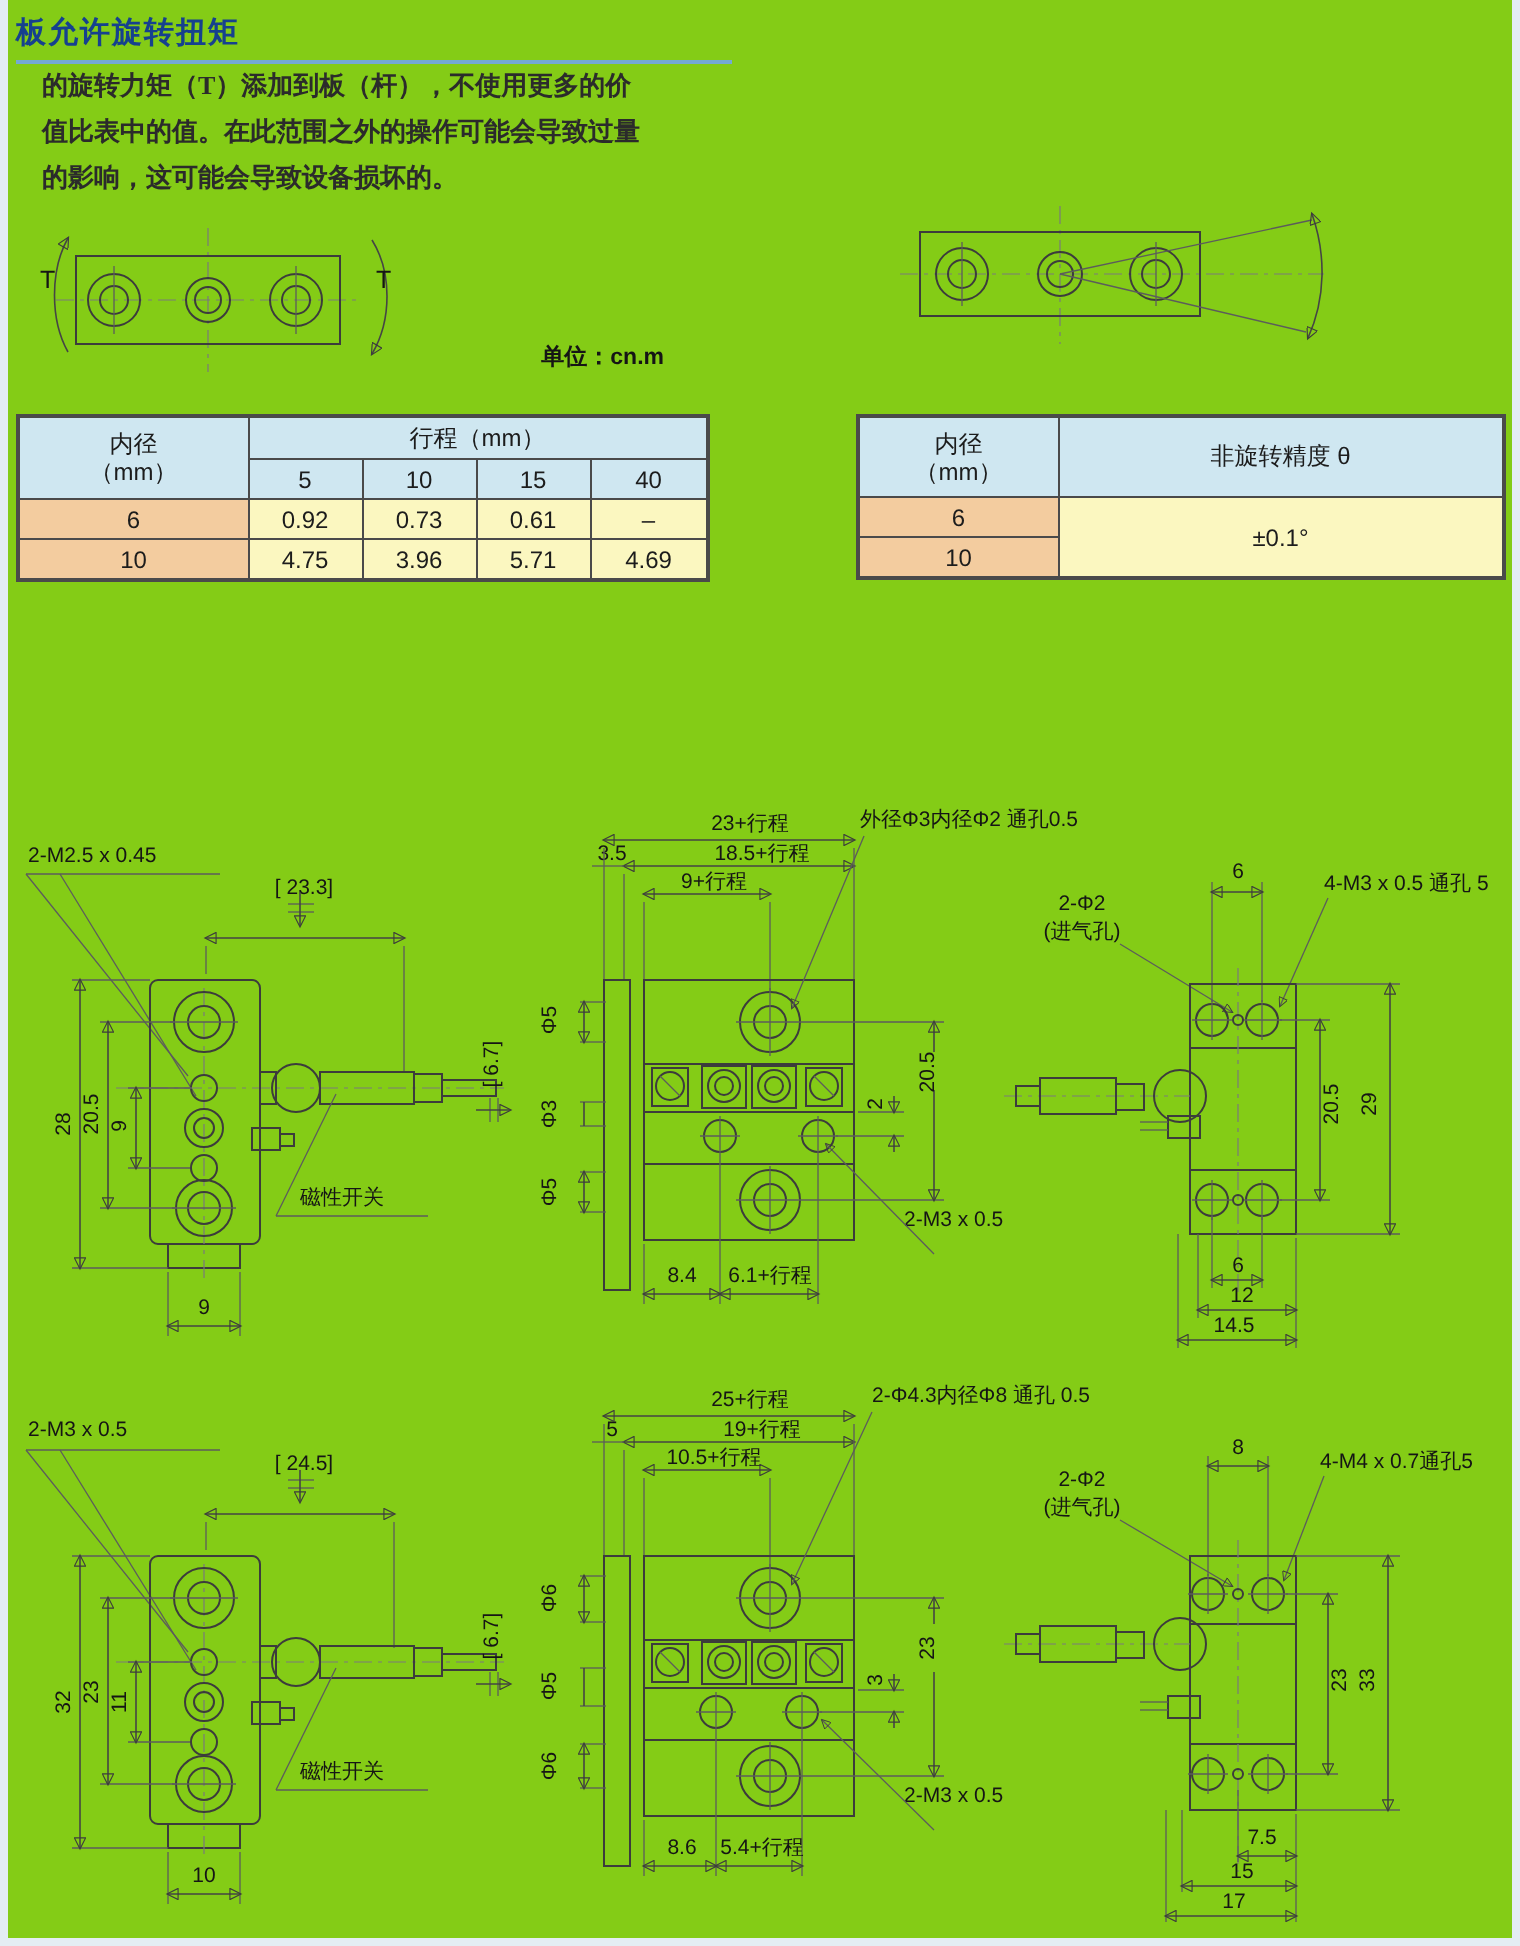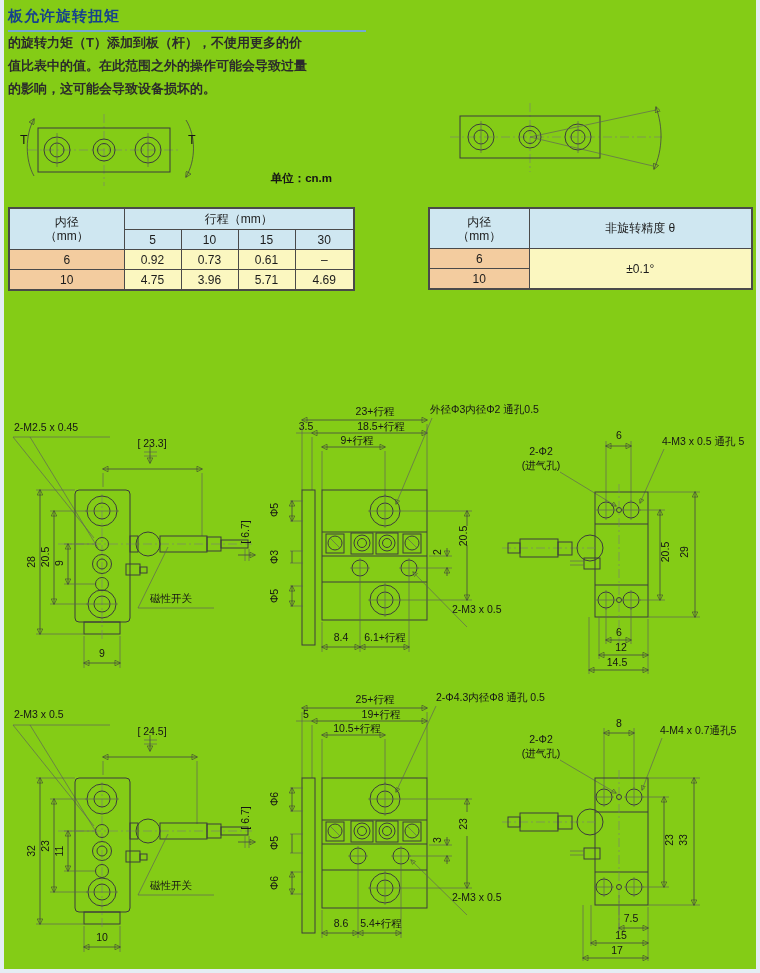--- a/index.html
+++ b/index.html
@@ -10,21 +10,21 @@
   .edge-r{right:0;top:0;width:4px;height:973px;}
   .edge-b{left:0;bottom:0;width:760px;height:4px;}
   .sec-title{position:absolute;font-size:15px;font-weight:bold;letter-spacing:1px;
              color:var(--title-color,#16418e);border-bottom:2px solid var(--underline-color,#74aad2);
              padding-bottom:4px;}
   .t1{left:8px;top:7px;width:358px;}
   .t2{left:405px;top:7px;width:347px;}
   .t3{left:8px;top:371px;width:744px;}
   .para{position:absolute;font-size:13px;line-height:23px;font-weight:600;
         white-space:pre-line;color:#2b2b2b;}
-  .p1{left:8px;top:31px;width:360px;}
+  .p1{left:21px;top:31px;width:360px;font-family:Liberation Serif, serif;}
   .p2{left:405px;top:31px;width:352px;}
   .abs{position:absolute;}
   
   table.tbl{position:absolute;border-collapse:collapse;table-layout:fixed;
             border:2px solid #4a4a4a;}
   table.tbl td{border:1px solid #4a4a4a;text-align:center;vertical-align:middle;
                font-size:12px;padding:0;color:#1c1c1c;}
   td.h{background:var(--table-header-bg,#cfe7f1);}
   td.b{background:var(--table-bore-bg,#f3cc9f);}
   td.v{background:var(--table-value-bg,#fbf7c0);}
@@ -96,21 +96,21 @@
     <tbody>
         <tr>
       <td class="h pre" rowspan="2">内径
 （mm）</td>
       <td class="h" colspan="4">行程（mm）</td>
     </tr>
     <tr>
       <td class="h">5</td>
       <td class="h">10</td>
       <td class="h">15</td>
-      <td class="h">30</td>
+      <td class="h">40</td>
     </tr>
     <tr>
       <td class="b">6</td>
       <td class="v">0.92</td>
       <td class="v">0.73</td>
       <td class="v">0.61</td>
       <td class="v">–</td>
     </tr>
     <tr>
       <td class="b">10</td>

